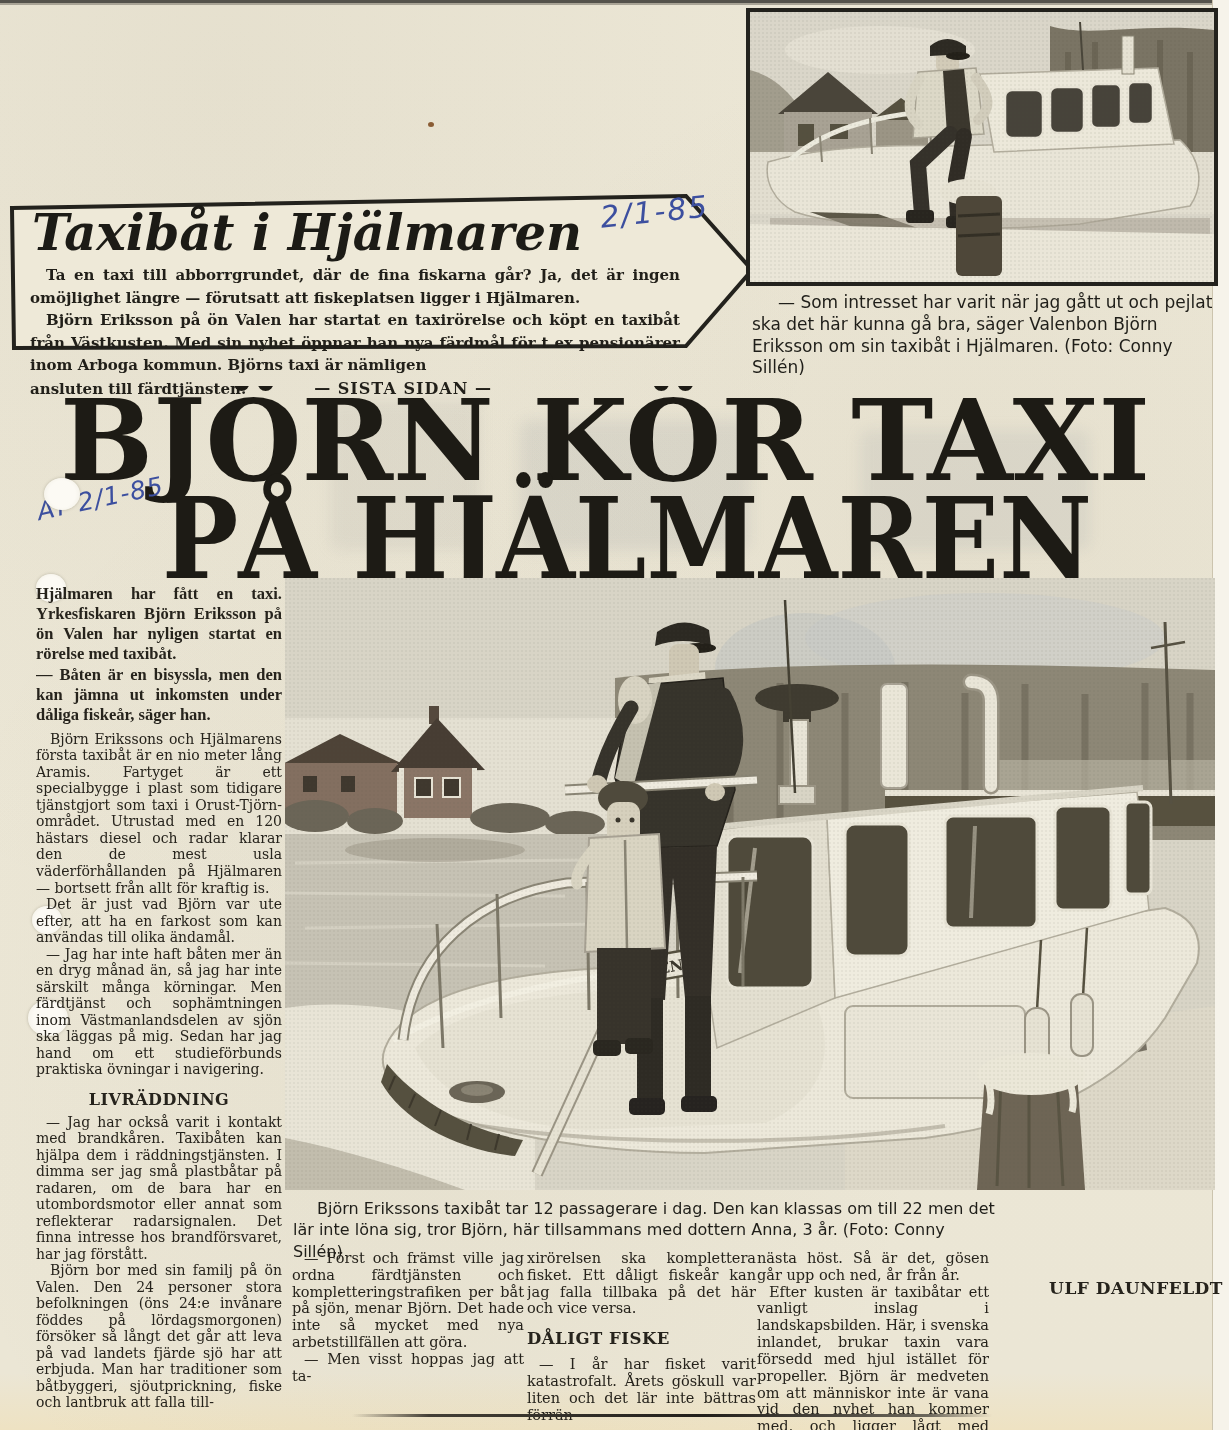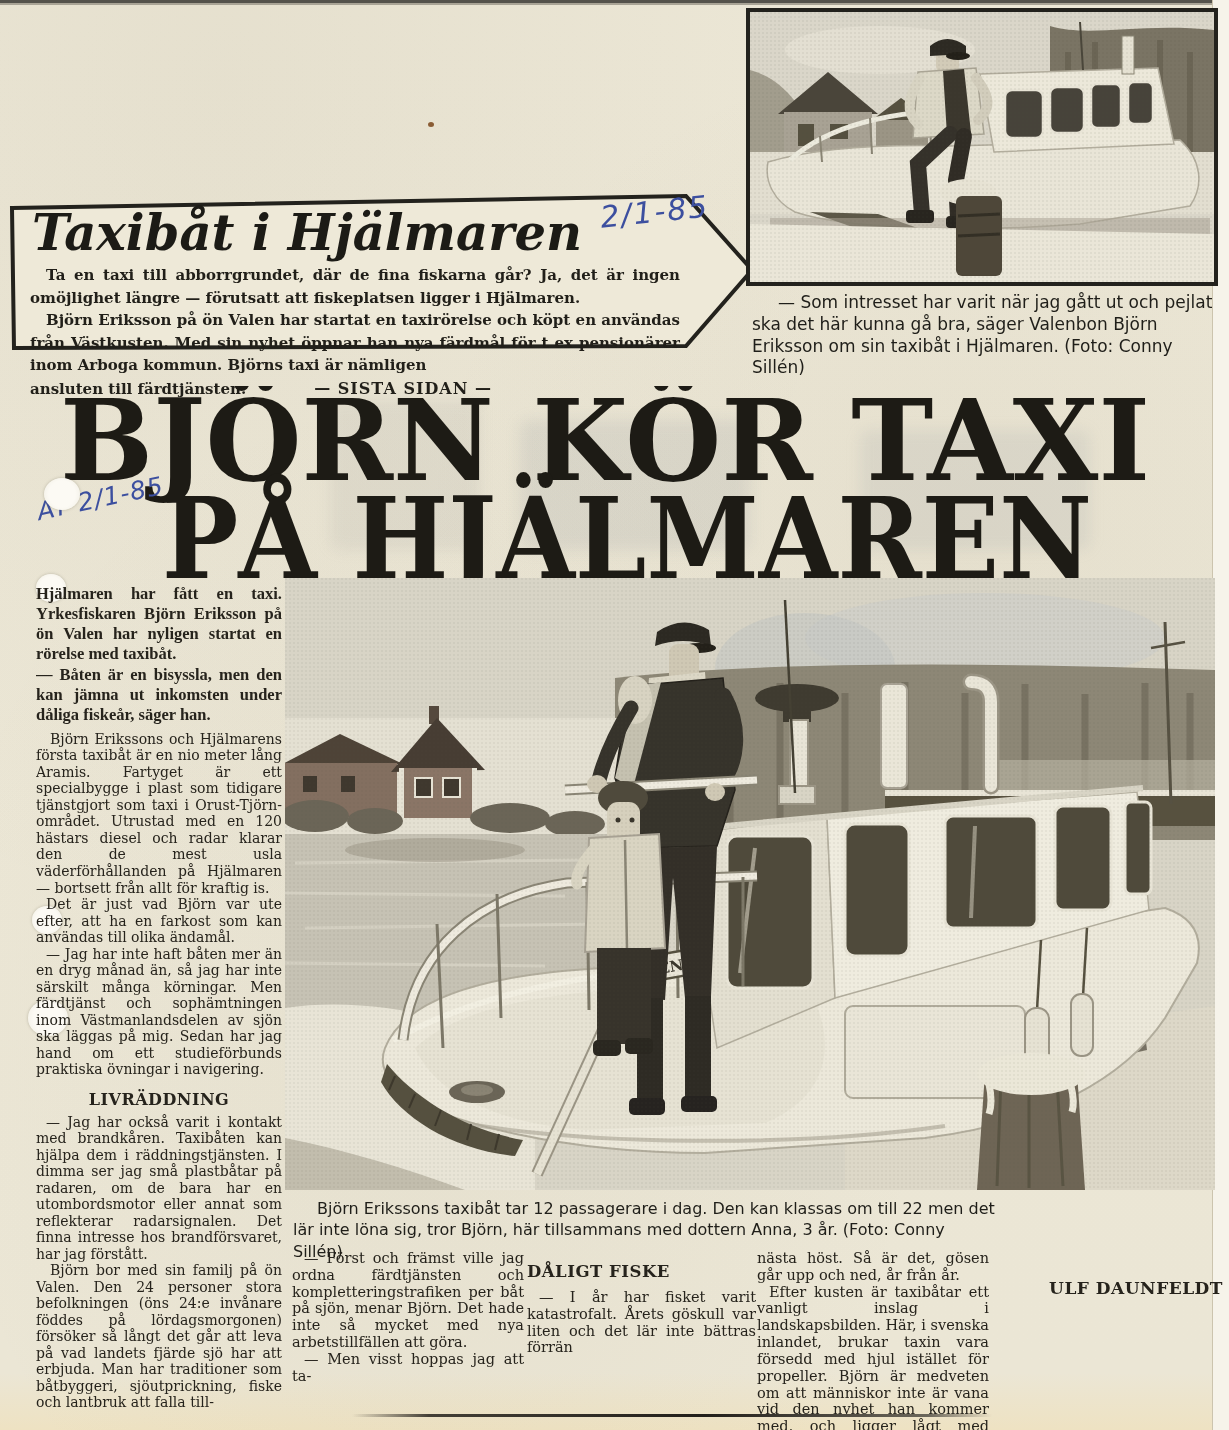--- a/index.html
+++ b/index.html
@@ -95,21 +95,21 @@
   <div class="teaser">
     <svg class="frame" width="756" height="166" viewBox="0 0 756 166">
       <polygon points="4,18 678,6 744,80 678,156 6,158" fill="#eee9d8" stroke="#23221d" stroke-width="4"></polygon>
     </svg>
     <svg class="teaser-headline" width="600" height="62" viewBox="0 0 600 62">
       <text x="2" y="48" font-family="DejaVu Serif, Liberation Serif, serif" font-style="italic" font-weight="bold" font-size="50" fill="#1c1b16" textLength="550" lengthAdjust="spacingAndGlyphs">Taxibåt i Hjälmaren</text>
     </svg>
     <div class="hand hand-top">2/1-85</div>
     <div class="teaser-body">
       <p class="ind">Ta en taxi till abborrgrundet, där de fina fiskarna går? Ja, det är ingen omöjlighet längre — förutsatt att fiskeplatsen ligger i Hjälmaren.</p>
-      <p class="ind">Björn Eriksson på ön Valen har startat en taxirörelse och köpt en användas från Västkusten. Med sin nyhet öppnar han nya färdmål för t ex pensionärer inom Arboga kommun. Björns taxi är nämligen</p>
+      <p class="ind">Björn Eriksson på ön Valen har startat en taxirörelse och köpt en taxibåt från Västkusten. Med sin nyhet öppnar han nya färdmål för t ex pensionärer inom Arboga kommun. Björns taxi är nämligen</p>
       <div class="teaser-line">
         <span>ansluten till färdtjänsten.</span>
         <span class="sista">— SISTA SIDAN —</span>
         <span class="sp"></span>
       </div>
     </div>
   </div>
 
   <div class="photo1">
     <svg viewBox="0 0 464 270" preserveAspectRatio="none">
@@ -386,20 +386,21 @@
   </div>
   <div class="cap cap2">
     <p>Björn Erikssons taxibåt tar 12 passagerare i dag. Den kan klassas om till 22 men det lär inte löna sig, tror Björn, här tillsammans med dottern Anna, 3 år. (Foto: Conny Sillén)</p>
   </div>
 
   <div class="bcol bc2">
     <p class="ind">— Först och främst ville jag ordna färdtjänsten och kompletteringstrafiken per båt på sjön, menar Björn. Det hade inte så mycket med nya arbetstillfällen att göra.</p>
     <p class="ind">— Men visst hoppas jag att ta-</p>
   </div>
   <div class="bcol bc3">
+    <p>xirörelsen ska komplettera fisket. Ett dåligt fiskeår kan jag falla tillbaka på det här och vice versa.</p>
     <div class="subhead2">DÅLIGT FISKE</div>
     <p class="ind">— I år har fisket varit katastrofalt. Årets göskull var liten och det lär inte bättras förrän</p>
   </div>
   <div class="bcol bc4">
     <p>nästa höst. Så är det, gösen går upp och ned, år från år.</p>
     <p class="ind">Efter kusten är taxibåtar ett vanligt inslag i landskapsbilden. Här, i svenska inlandet, brukar taxin vara försedd med hjul istället för propeller. Björn är medveten om att människor inte är vana vid den nyhet han kommer med, och ligger lågt med taxan.</p>
   </div>
   <div class="bcol bc5">
     <div class="byline">ULF DAUNFELDT</div>
   </div>

